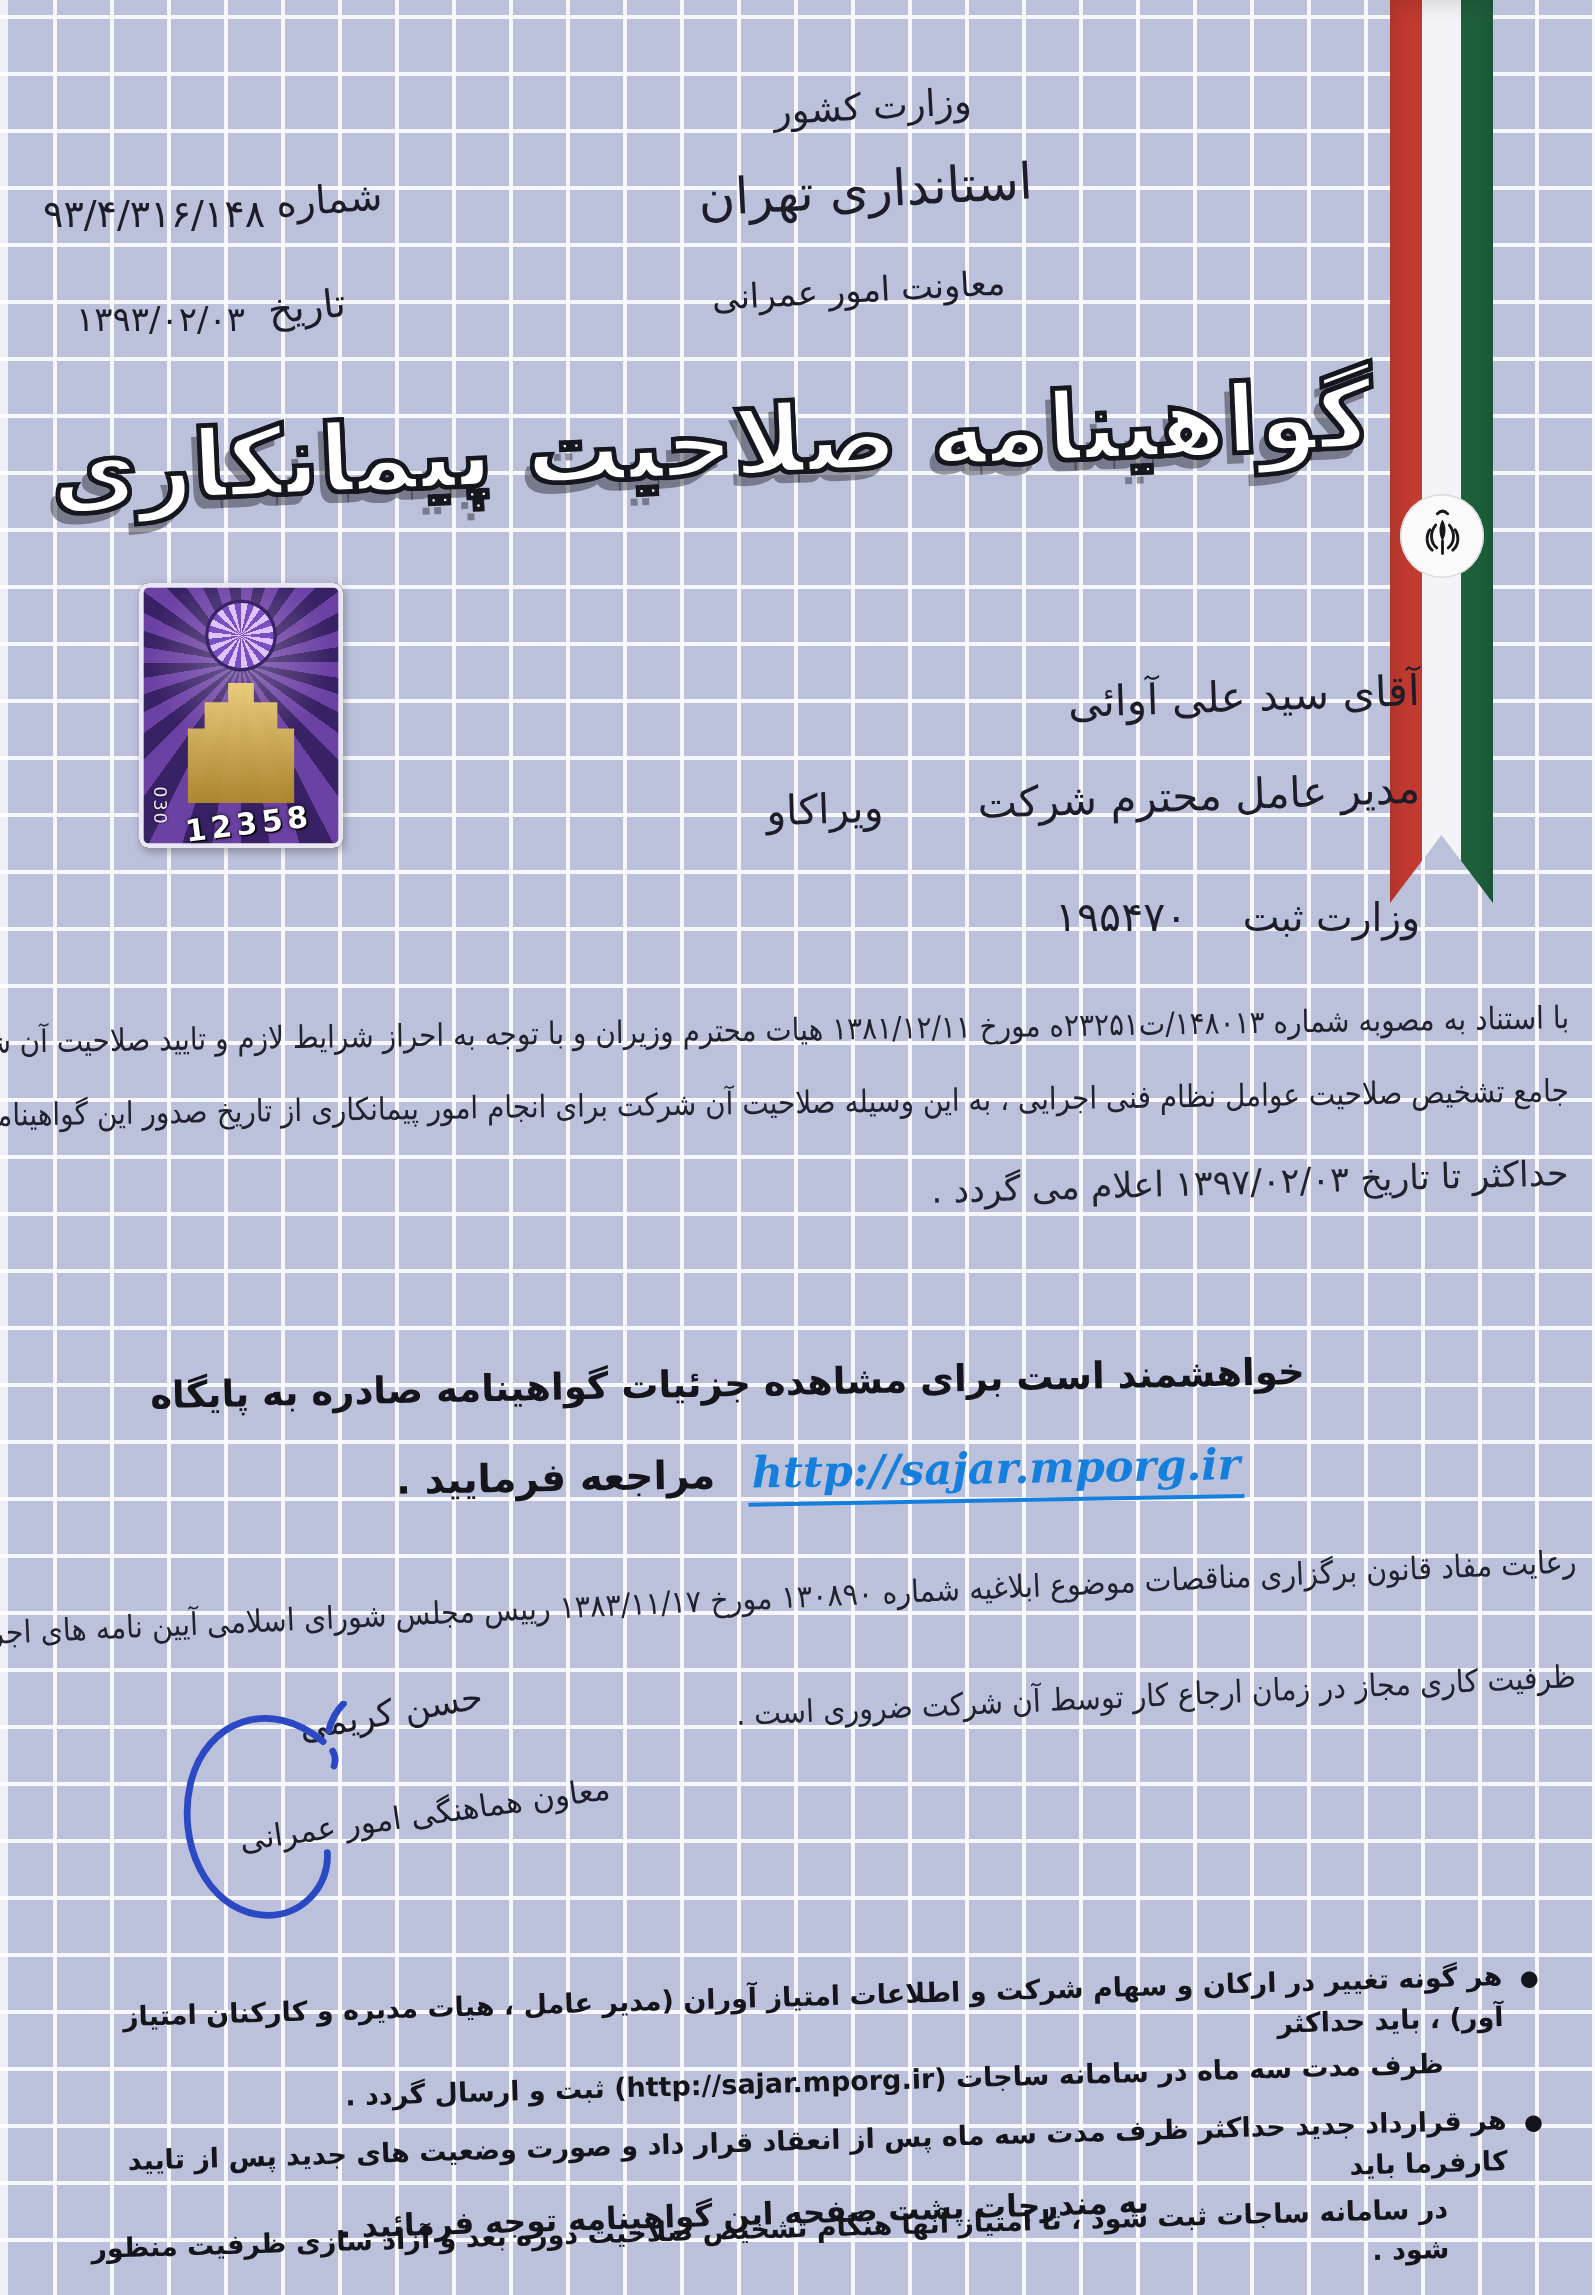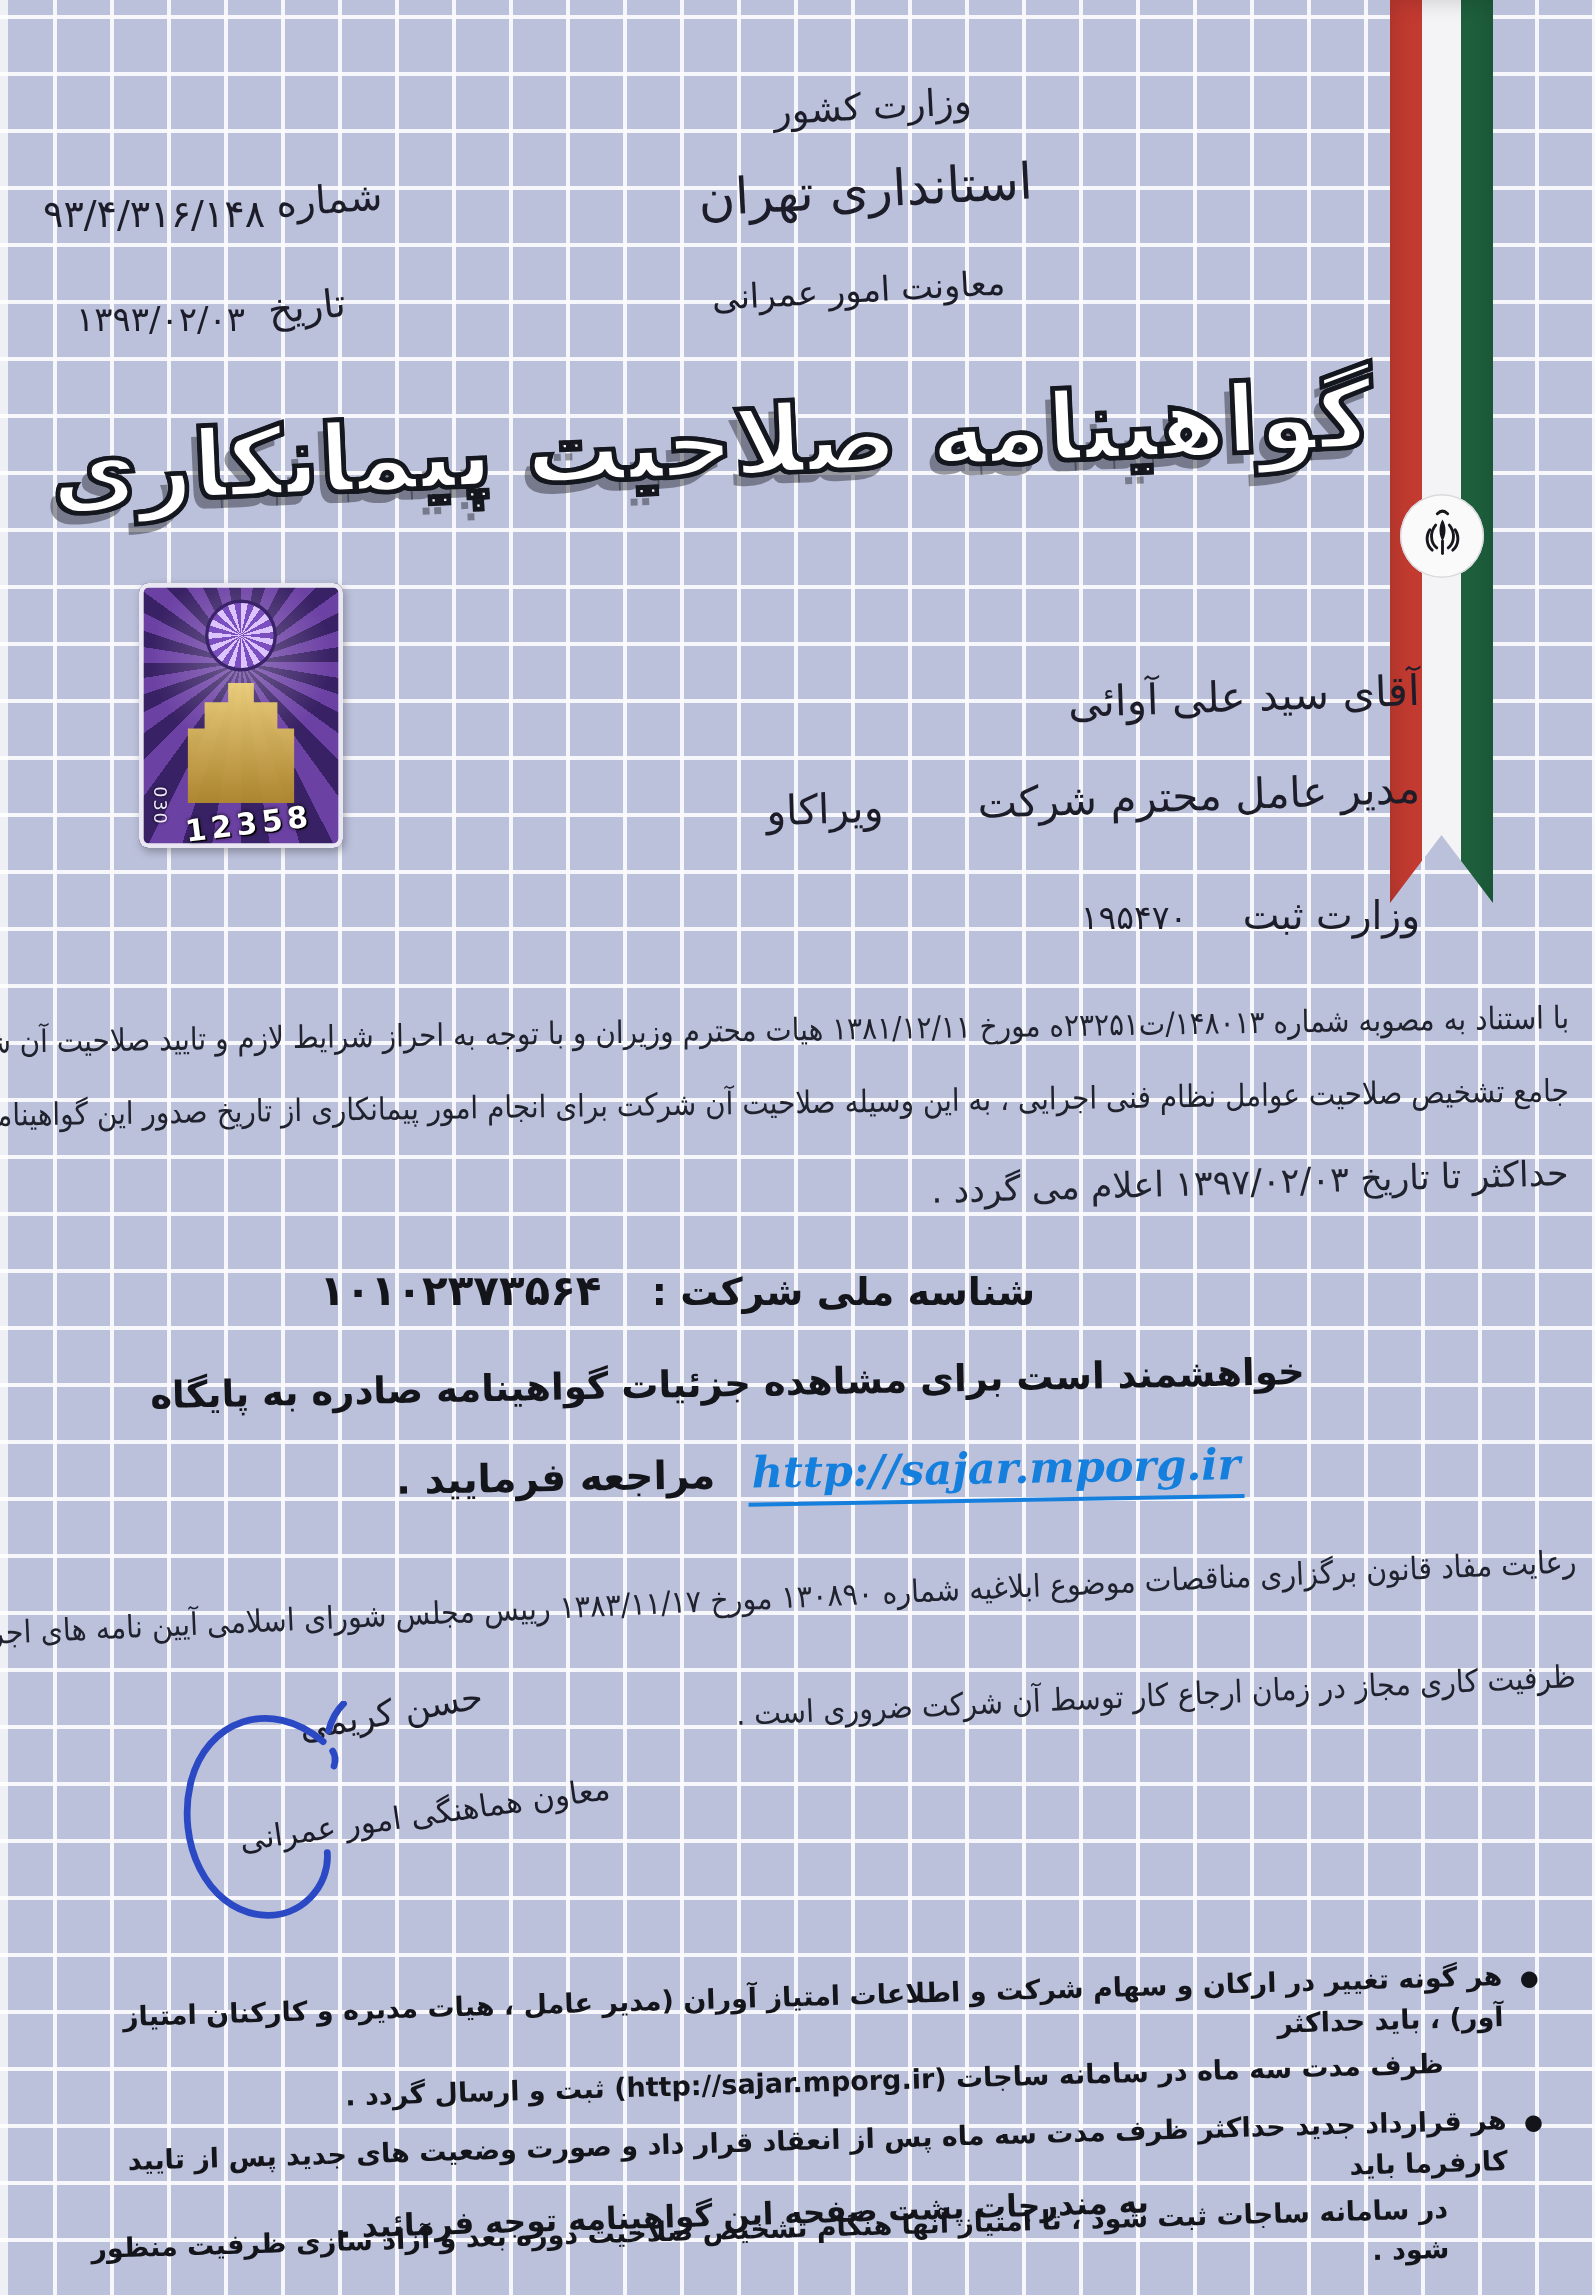--- a/index.html
+++ b/index.html
@@ -53,21 +53,21 @@
     clip-path:polygon(0 0,100% 0,100% 100%,50% calc(100% - 68px),0 100%);
     box-shadow:inset 0 0 23px rgba(0,0,0,.18);}
   .emblem{left:1400px;top:494px;width:84px;height:84px;border-radius:50%;background:#fafafa;
     display:flex;align-items:center;justify-content:center;box-shadow:inset 0 0 0 1.4px #d9d9de;}
 
   
   .addr-name{right:176px;top:672px;font-size:42px;transform:rotate(-2deg);}
   .addr-role{right:176px;top:775px;font-size:42px;transform:rotate(-2deg);}
   .addr-role .company{margin-right:81px;font-size:41px;}
   .addr-reg{right:176px;top:893px;font-size:39px;}
-  .addr-reg .regval{margin-right:43px;letter-spacing:2.7px;font-size:33px;}
+  .addr-reg .regval{margin-right:43px;letter-spacing:2.7px;font-size:41px;}
 
   
   .body-line{right:27px;left:20px;text-align:right;font-size:31px;color:#20222e;}
   .body-line>span{display:inline-block;transform:rotate(-0.9deg) scaleX(.9);transform-origin:right center;white-space:nowrap;}
   .bl1{top:999px;} .bl2{top:1072px;}
   .bl3{top:1153px;font-size:35px;} .bl3>span{transform:rotate(-1.6deg);}
 
   
   .nat-id{right:561px;top:1266px;font-size:38px;font-weight:bold;white-space:nowrap;color:#14151b;}
   .nat-id .natval{margin-right:37px;font-size:42px;letter-spacing:2px;}
@@ -150,24 +150,20 @@
   </div>
   <div class="abs rtl nowrap addr-reg">
     <span>وزارت ثبت</span>
     <span class="regval">۱۹۵۴۷۰</span>
   </div>
 
   <div class="abs rtl body-line bl1"><span>با استناد به مصوبه شماره ۱۴۸۰۱۳/ت۲۳۲۵۱ه مورخ ۱۳۸۱/۱۲/۱۱ هیات محترم وزیران و با توجه به احراز شرایط لازم و تایید صلاحیت آن شرکت در سامانه</span></div>
   <div class="abs rtl body-line bl2"><span>جامع تشخیص صلاحیت عوامل نظام فنی اجرایی ، به این وسیله صلاحیت آن شرکت برای انجام امور پیمانکاری از تاریخ صدور این گواهینامه تا پایان دوره ارزشیابی و</span></div>
   <div class="abs rtl body-line bl3"><span>حداکثر تا تاریخ ۱۳۹۷/۰۲/۰۳ اعلام می گردد .</span></div>
 
-  <div class="abs rtl nat-id">
-    <span>شناسه ملی شرکت :</span>
-    <span class="natval">۱۰۱۰۲۳۷۳۵۶۴</span>
-  </div>
 
   <div class="abs rtl req-line">خواهشمند است برای مشاهده جزئیات گواهینامه صادره به پایگاه</div>
   <div class="abs rtl visit-line">
     <span class="url-blue">http://sajar.mporg.ir</span>
     <span class="suffix">مراجعه فرمایید .</span>
   </div>
 
   <div class="abs rtl reg-line rl1"><span>رعایت مفاد قانون برگزاری مناقصات موضوع ابلاغیه شماره ۱۳۰۸۹۰ مورخ ۱۳۸۳/۱۱/۱۷ رییس مجلس شورای اسلامی آیین نامه های اجرایی مربوطه و</span></div>
   <div class="abs rtl reg-line rl2"><span>ظرفیت کاری مجاز در زمان ارجاع کار توسط آن شرکت ضروری است .</span></div>
 

